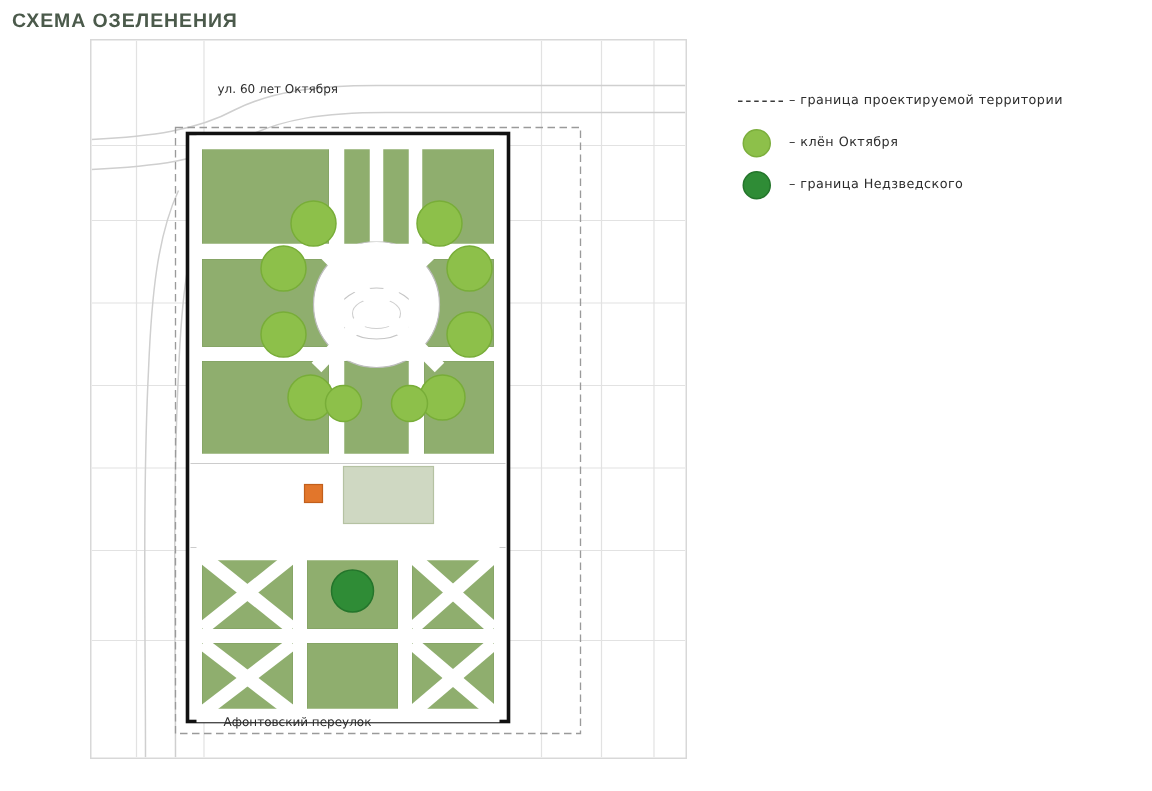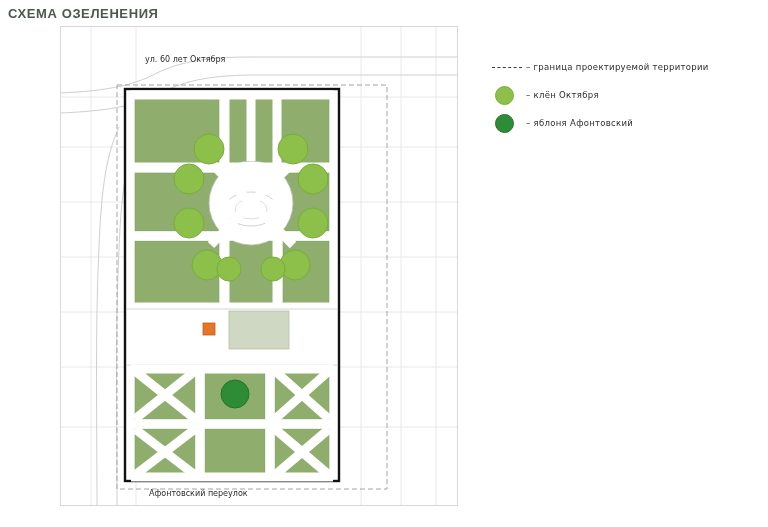--- a/index.html
+++ b/index.html
@@ -49,21 +49,20 @@
     color: #2c2c2c;
     white-space: nowrap;
   }
   #label-street-top {
     left: 84px;
     top: 28px;
   }
   #label-street-bottom {
     left: 88px;
     top: 450px;
-    margin-top: 12px;
   }
   
   #legend {
     position: absolute;
     left: 492px;
     top: 56px;
     width: 268px;
   }
   #legend-title {
     font-family: "DejaVu Sans", sans-serif;
@@ -262,15 +261,15 @@
     <span class="legend-symbol">
         <span class="sym-circle-light"></span>
       </span>
     <span class="legend-text">– клён Октября</span>
   </div>
 
   <div class="legend-row">
     <span class="legend-symbol">
         <span class="sym-circle-dark"></span>
       </span>
-    <span class="legend-text">– яблоня Афонтовский</span>
+    <span class="legend-text">– граница Недзведского</span>
   </div>
 </div>
 
 </body></html>

